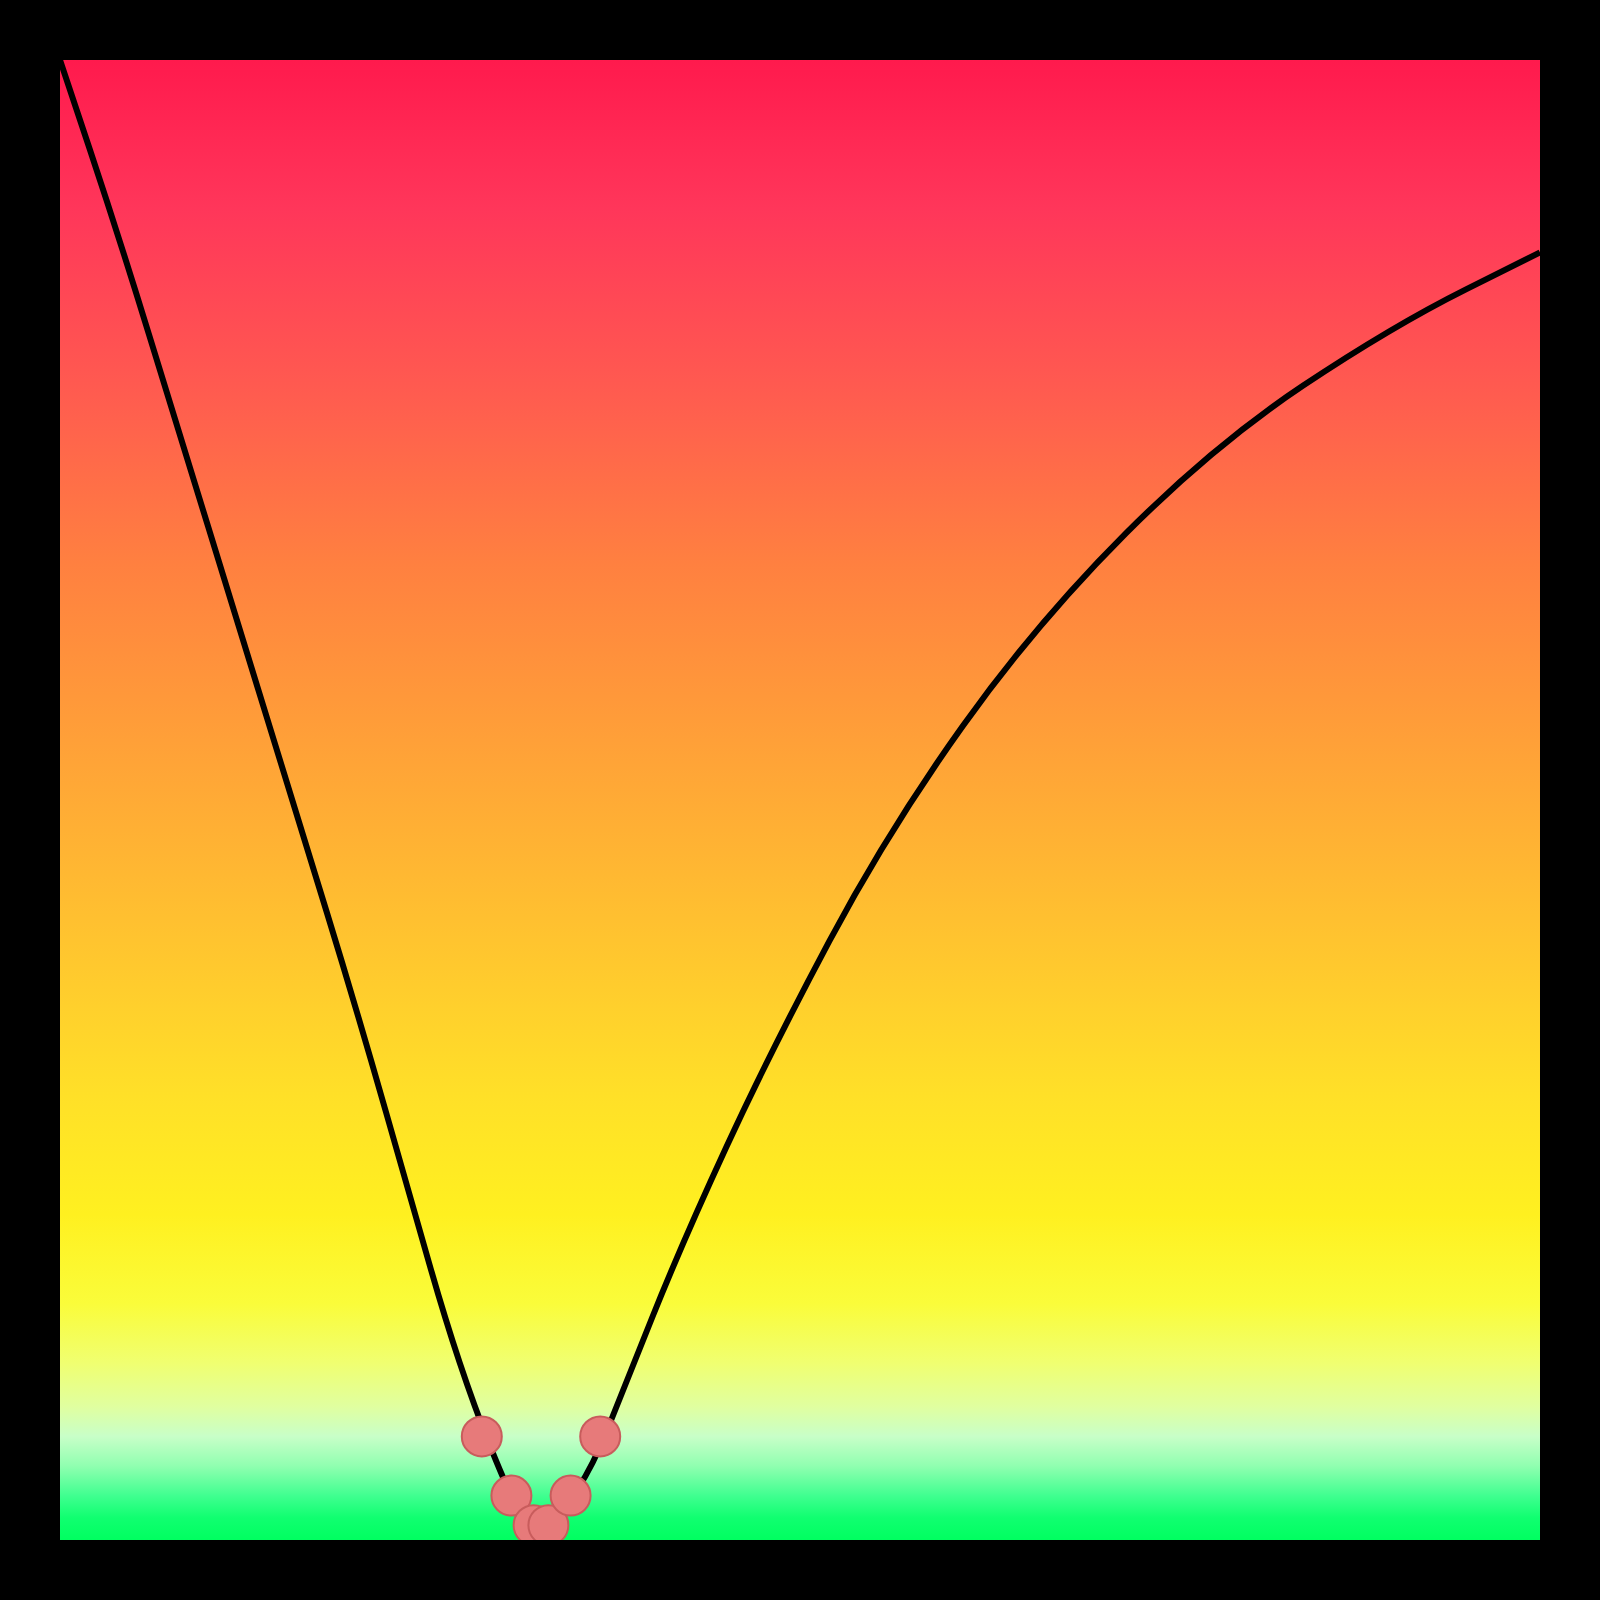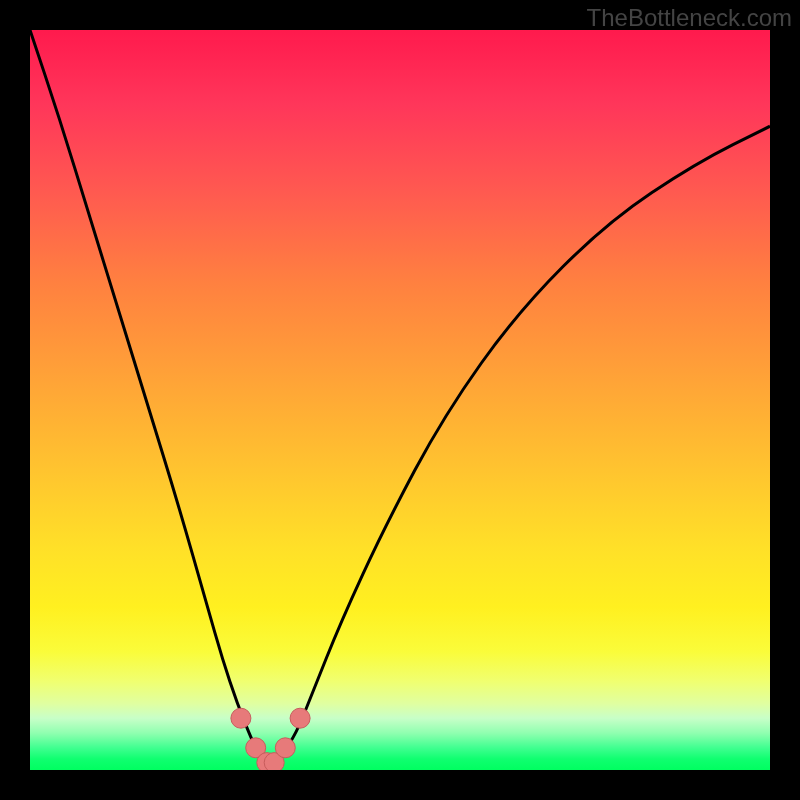--- a/index.html
+++ b/index.html
@@ -61,21 +61,20 @@
     top: 0;
     width: 740px;
     height: 740px;
   }
 </style>
 </head>
 <body>
 
 <div class="frame">
 
-  <div class="attribution">TheBottleneck.com</div>
 
   <div class="plot">
     <svg class="curve" viewBox="0 0 740 740" preserveAspectRatio="none">
       <path d="M 0 0 Q 0 0 14.8 44.39999999999998 Q 29.6 88.79999999999995 44.400000000000006 136.89999999999998 Q 59.2 185 74 233.1 Q 88.8 281.2 103.6 329.3 Q 118.4 377.40000000000003 133.2 425.5 Q 148 473.6 162.8 525.4000000000001 Q 177.6 577.2 185 603.1 Q 192.4 629 199.8 651.2 Q 207.20000000000002 673.4 214.60000000000002 691.9 Q 222 710.4 225.7 717.8 Q 229.4 725.2 233.10000000000002 728.9000000000001 Q 236.8 732.6 240.5 732.6 Q 244.20000000000002 732.6 247.90000000000003 728.9000000000001 Q 251.60000000000002 725.2 259 714.1 Q 266.4 703 273.79999999999995 684.5 Q 281.2 666 296 629 Q 310.8 592 333 543.9 Q 355.2 495.79999999999995 384.8 440.29999999999995 Q 414.40000000000003 384.8 451.40000000000003 333 Q 488.40000000000003 281.2 532.8000000000001 236.79999999999998 Q 577.2 192.39999999999998 621.6 162.8 Q 666 133.20000000000005 703 114.70000000000005 T 740 96.20000000000005 " fill="none" stroke="#000000" stroke-width="3" id="curvePath"></path>
       <g id="markers">
           <circle cx="210.89999999999998" cy="688.2" r="10" fill="#e77a7a" stroke="#c85c5c" stroke-width="1"></circle>
           <circle cx="225.7" cy="717.8" r="10" fill="#e77a7a" stroke="#c85c5c" stroke-width="1"></circle>
           <circle cx="236.8" cy="732.6" r="10" fill="#e77a7a" stroke="#c85c5c" stroke-width="1"></circle>
           <circle cx="244.20000000000002" cy="732.6" r="10" fill="#e77a7a" stroke="#c85c5c" stroke-width="1"></circle>
           <circle cx="255.29999999999998" cy="717.8" r="10" fill="#e77a7a" stroke="#c85c5c" stroke-width="1"></circle>

